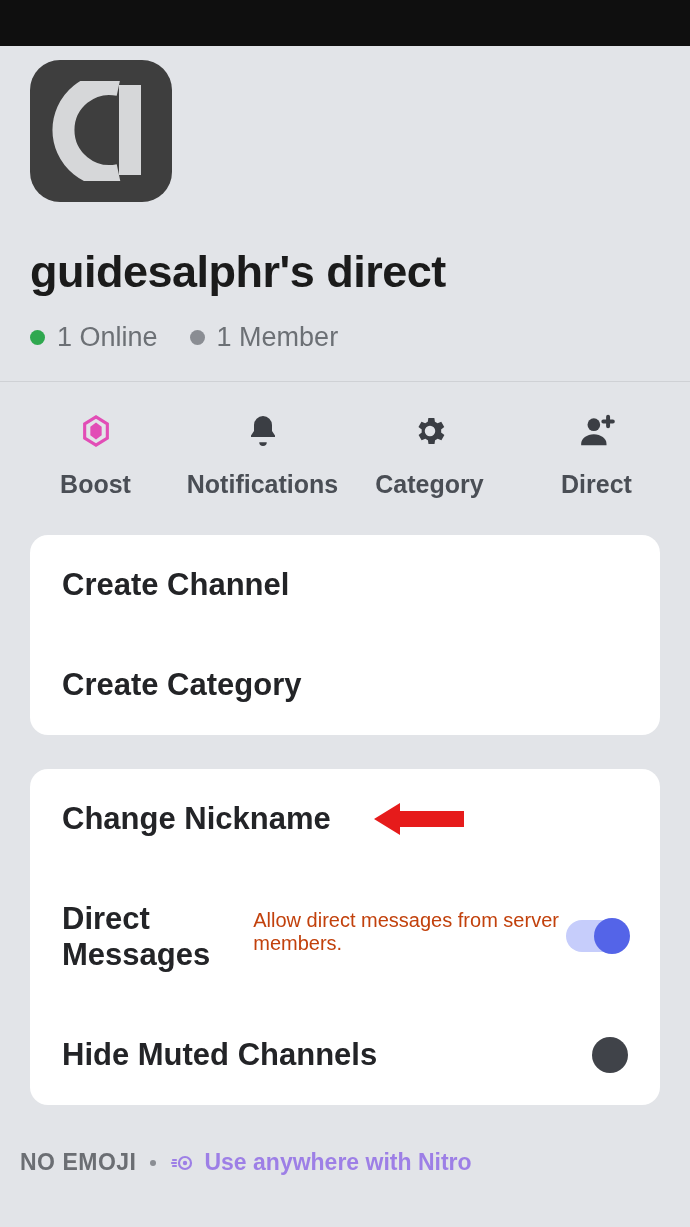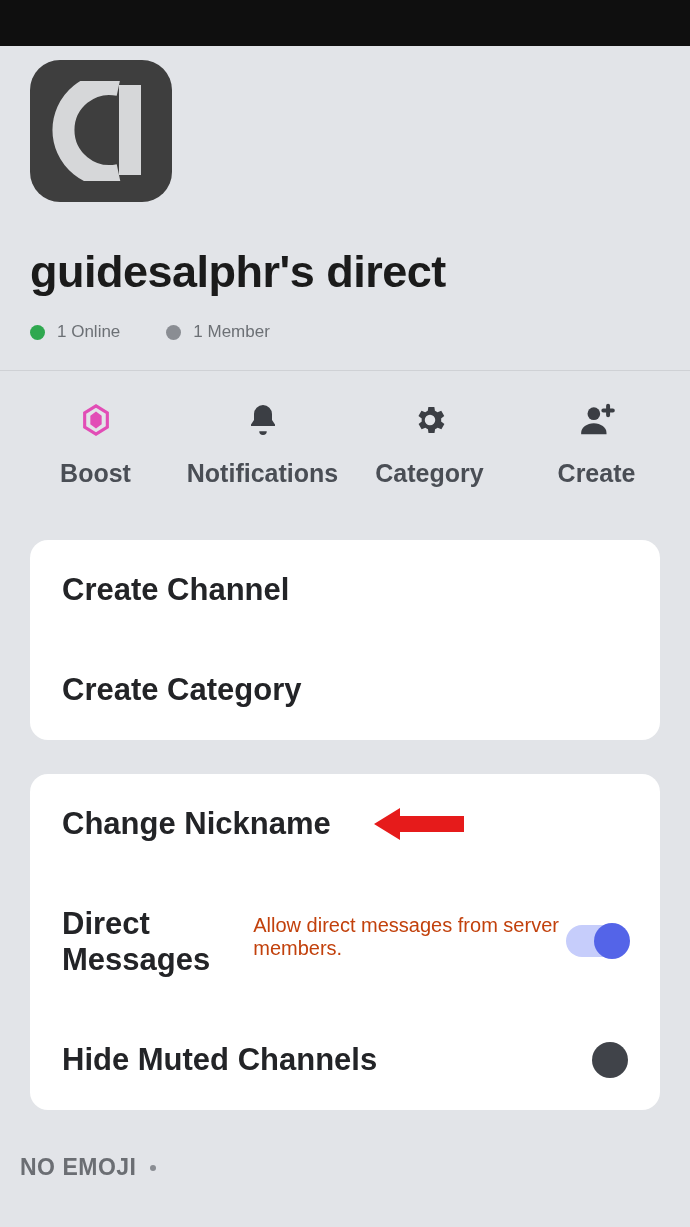--- a/index.html
+++ b/index.html
@@ -30,23 +30,23 @@
   .server-icon svg { width: 100px; height: 100px; }
   .server-name {
     font-size: 45px;
     font-weight: 700;
     color: #1b1b1b;
     margin-top: 44px;
     letter-spacing: -0.5px;
   }
   .status-row {
     display: flex;
-    gap: 46px;
+    gap: 32px;
     margin-top: 24px;
-    font-size: 17px;
+    font-size: 27px;
     color: #6c7075;
   }
   .status-item { display: flex; align-items: center; gap: 12px; }
   .dot { width: 15px; height: 15px; border-radius: 50%; }
   .dot.green { background: #2fa84f; }
   .dot.grey  { background: #8a8d93; }
   .divider { height: 1px; background: #cfd1d5; }
   .actions {
     display: flex;
     justify-content: space-around;
@@ -60,21 +60,21 @@
     font-size: 25px;
     font-weight: 600;
     color: #4a4e55;
     cursor: pointer;
     flex: 1;
   }
   .action .ic { width: 38px; height: 38px; display:flex; align-items:center; justify-content:center;}
   .card {
     background: #ffffff;
     border-radius: 18px;
-    margin: 16px 30px 34px 30px;
+    margin: 0 30px 34px 30px;
     padding: 0 32px;
   }
   .row {
     padding: 32px 0;
     display: flex;
     align-items: center;
     justify-content: space-between;
     cursor: pointer;
   }
   .row-title {
@@ -174,21 +174,21 @@
     <span>Category</span>
   </div>
   <div class="action">
     <span class="ic">
       <svg viewBox="0 0 24 24" width="40" height="40" fill="#3b3e44">
         <circle cx="10" cy="8" r="4"></circle>
         <path d="M2 20c0-3.3 3.6-6 8-6s8 2.7 8 6v1H2z"></path>
         <path d="M19 3v6M16 6h6" stroke="#3b3e44" stroke-width="2.5" stroke-linecap="round"></path>
       </svg>
     </span>
-    <span>Create</span>
+    <span>Direct</span>
   </div>
 </div>
 
 <div class="card">
   <div class="row">
     <span class="row-title">Create Channel</span>
   </div>
   <div class="row">
     <span class="row-title">Create Category</span>
   </div>
@@ -213,13 +213,21 @@
   </div>
   <div class="row">
     <span class="row-title">Hide Muted Channels</span>
     <div class="single-toggle"></div>
   </div>
 </div>
 
 <div class="nitro-row">
   <span class="nitro-label">NO EMOJI</span>
   <span class="nitro-dot"></span>
+  <span class="nitro-link">
+    <svg width="24" height="24" viewBox="0 0 24 24">
+      <path d="M3 9h3M2 12h4M3 15h3" stroke="#9d7fe6" stroke-width="2.2" stroke-linecap="round"></path>
+      <circle cx="15" cy="12" r="6" fill="none" stroke="#9d7fe6" stroke-width="2.2"></circle>
+      <circle cx="15" cy="12" r="2.2" fill="#9d7fe6"></circle>
+    </svg>
+    <span>Use anywhere with Nitro</span>
+  </span>
 </div>
 
 </body></html>

